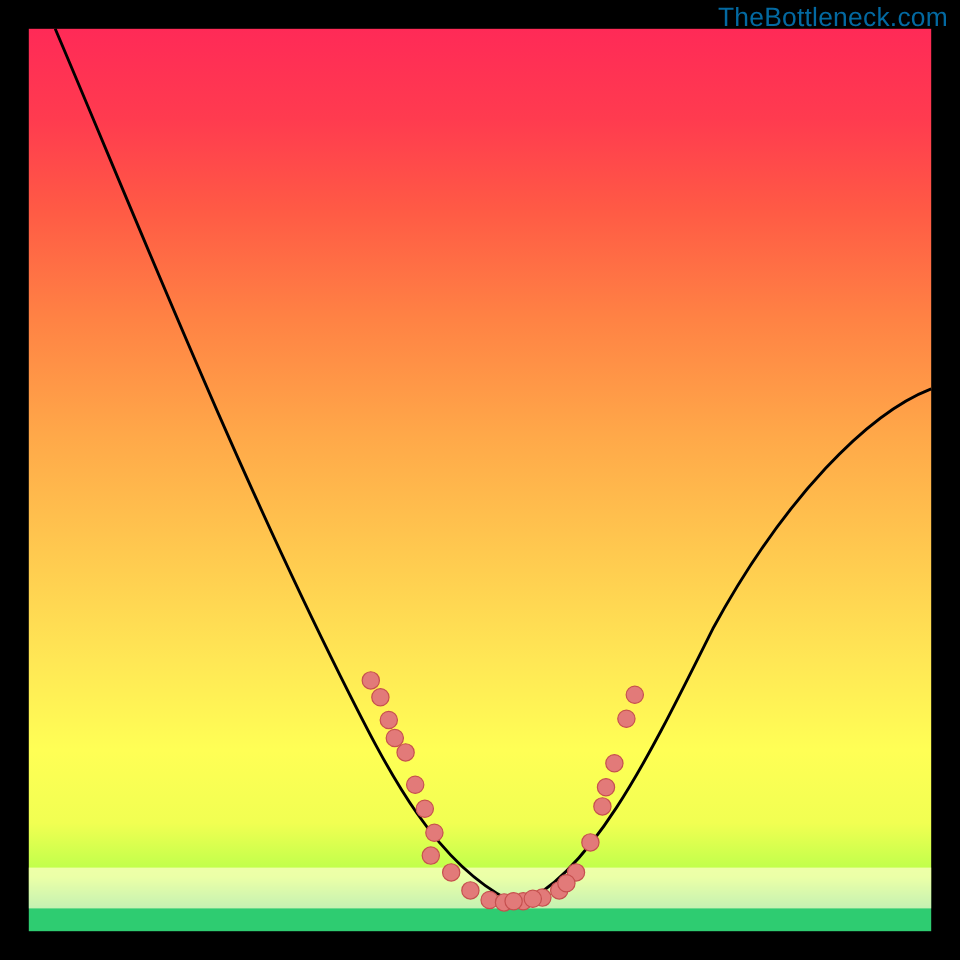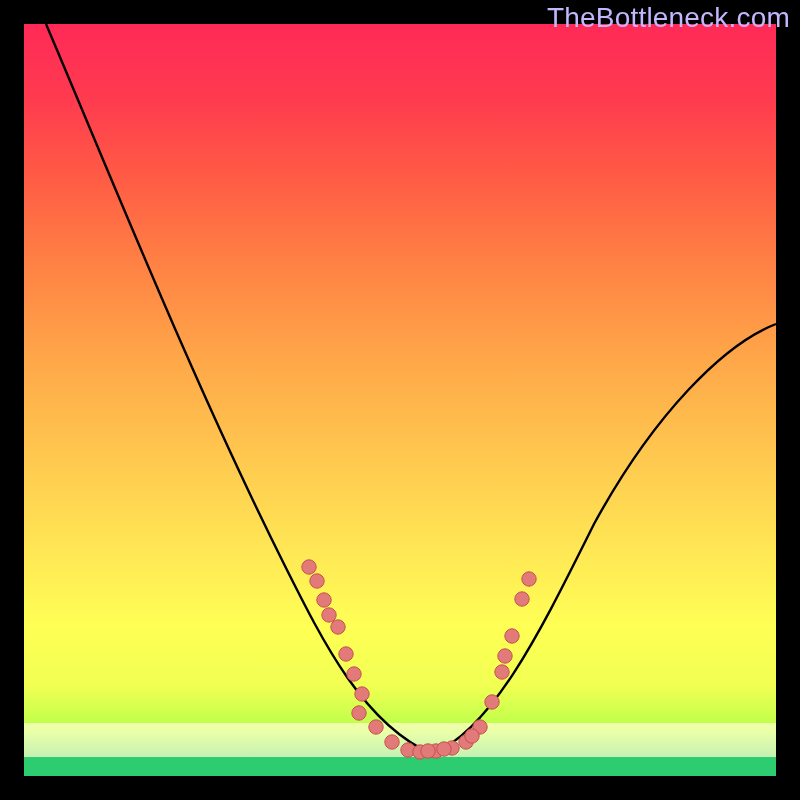--- a/index.html
+++ b/index.html
@@ -45,22 +45,22 @@
     position: absolute;
     left: 0;
     width: 752px;
     bottom: 19px;   
     height: 34px;
     background: #ffffcc;
     opacity: 0.72;
   }
   .watermark {
     position: absolute;
-    color: #c4b5fd;
-    font-size: 28px;
+    color: #0369a1;
+    font-size: 22px;
     font-weight: 400;
     letter-spacing: 0.2px;
   }
   svg.curve {
     position: absolute;
     left: 0;
     top: 0;
     overflow: visible;
   }
 </style>

